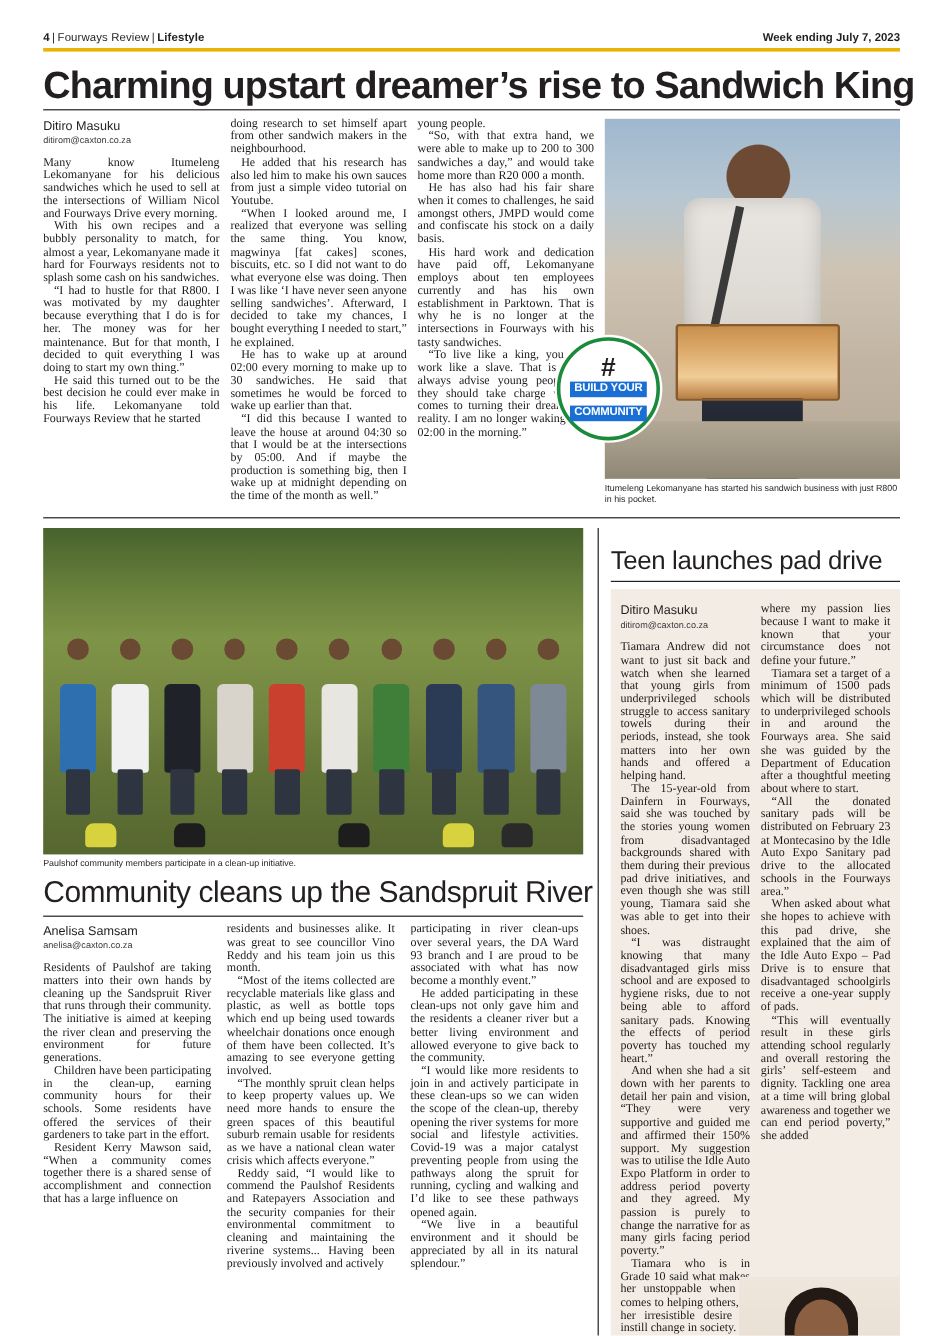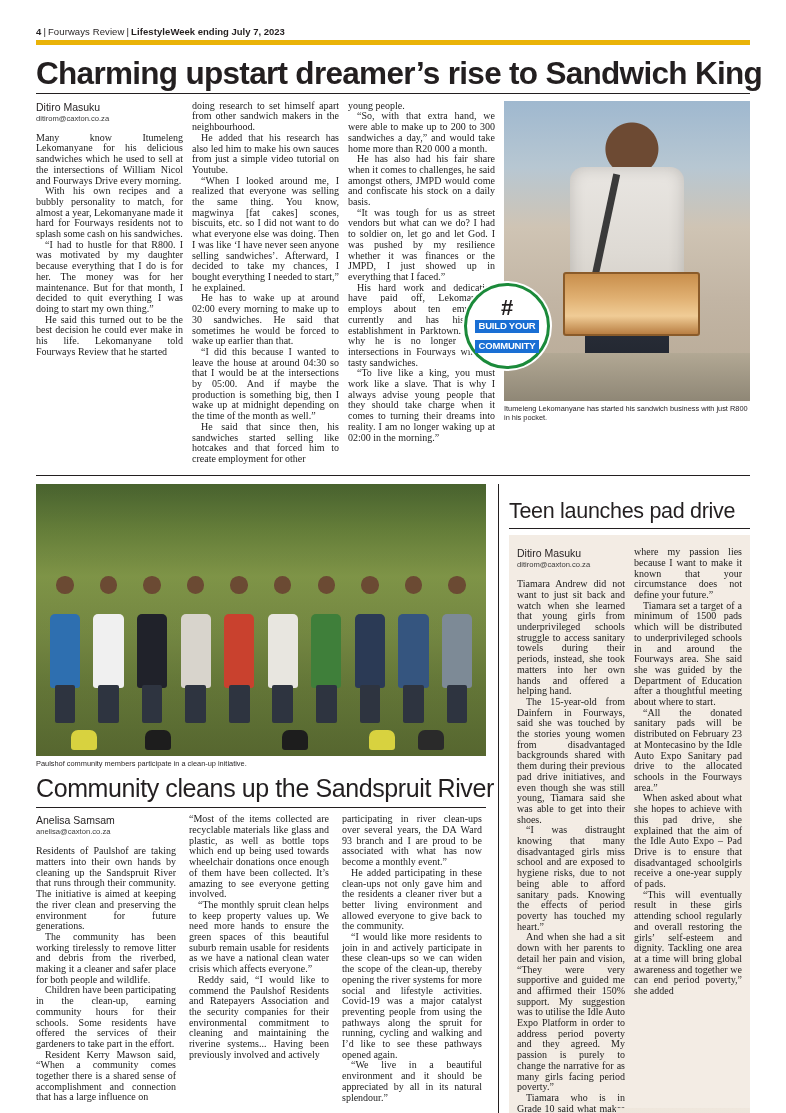--- a/index.html
+++ b/index.html
@@ -16,23 +16,23 @@
     position: relative;
     width: 786px;
     height: 1113px;
     padding: 26px 36px 10px 36px;
     background: #ffffff;
   }
 
   
   .masthead {
     display: flex;
-    justify-content: flex-start;
+    justify-content: space-between;
     align-items: flex-end;
-    border-bottom: 5px solid #eab308;
+    border-bottom: 3px solid #eab308;
     padding-bottom: 3px;
     margin-bottom: 0;
   }
   .folio {
     font-family: "Liberation Sans", sans-serif;
     font-size: 9.5px;
     letter-spacing: .1px;
     color: #231f20;
     white-space: nowrap;
   }
@@ -359,28 +359,26 @@
       <p>“I had to hustle for that R800. I was motivated by my daughter because everything that I do is for her. The money was for her maintenance. But for that month, I decided to quit everything I was doing to start my own thing.”</p>
       <p>He said this turned out to be the best decision he could ever make in his life. Lekomanyane told Fourways Review that he started</p>
     </div>
 
     <div class="col">
       <p>doing research to set himself apart from other sandwich makers in the neighbourhood.</p>
       <p>He added that his research has also led him to make his own sauces from just a simple video tutorial on Youtube.</p>
       <p>“When I looked around me, I realized that everyone was selling the same thing. You know, magwinya [fat cakes] scones, biscuits, etc. so I did not want to do what everyone else was doing. Then I was like ‘I have never seen anyone selling sandwiches’. Afterward, I decided to take my chances, I bought everything I needed to start,” he explained.</p>
       <p>He has to wake up at around 02:00 every morning to make up to 30 sandwiches. He said that sometimes he would be forced to wake up earlier than that.</p>
       <p>“I did this because I wanted to leave the house at around 04:30 so that I would be at the intersections by 05:00. And if maybe the production is something big, then I wake up at midnight depending on the time of the month as well.”</p>
-      <p>He said that since then, his sandwiches started selling like hotcakes and that forced him to create employment for other</p>
     </div>
 
     <div class="col">
       <p>young people.</p>
       <p>“So, with that extra hand, we were able to make up to 200 to 300 sandwiches a day,” and would take home more than R20 000 a month.</p>
       <p>He has also had his fair share when it comes to challenges, he said amongst others, JMPD would come and confiscate his stock on a daily basis.</p>
-      <p>“It was tough for us as street vendors but what can we do? I had to soldier on, let go and let God. I was pushed by my resilience whether it was finances or the JMPD, I just showed up in everything that I faced.”</p>
       <p>His hard work and dedication have paid off, Lekomanyane employs about ten employees currently and has his own establishment in Parktown. That is why he is no longer at the intersections in Fourways with his tasty sandwiches.</p>
       <p>“To live like a king, you must work like a slave. That is why I always advise young people that they should take charge when it comes to turning their dreams into reality. I am no longer waking up at 02:00 in the morning.”</p>
     </div>
 
     <div class="photo-wrap">
       <div class="photo ph1">
         <div class="strap"></div>
         <div class="legs"></div>
         <div class="ground"></div>
       </div>
@@ -461,25 +459,25 @@
       <div class="cap">Paulshof community members participate in a clean-up initiative.</div>
 
       <h2 class="headline-sub">Community cleans up the Sandspruit River</h2>
       <div class="thin-rule"></div>
 
       <div class="bottom-grid">
         <div class="col">
           <div class="byline-name">Anelisa Samsam</div>
           <div class="byline-mail">anelisa@caxton.co.za</div>
           <p>Residents of Paulshof are taking matters into their own hands by cleaning up the Sandspruit River that runs through their community. The initiative is aimed at keeping the river clean and preserving the environment for future generations.</p>
-          <p>The community has been working tirelessly to remove litter and debris from the riverbed, making it a cleaner and safer place for both people and wildlife.</p>
           <p>Children have been participating in the clean-up, earning community hours for their schools. Some residents have offered the services of their gardeners to take part in the effort.</p>
           <p>Resident Kerry Mawson said, “When a community comes together there is a shared sense of accomplishment and connection that has a large influence on</p>
         </div>
         <div class="col">
+          <p>residents and businesses alike. It was great to see councillor Vino Reddy and his team join us this month.</p>
           <p>“Most of the items collected are recyclable materials like glass and plastic, as well as bottle tops which end up being used towards wheelchair donations once enough of them have been collected. It’s amazing to see everyone getting involved.</p>
           <p>“The monthly spruit clean helps to keep property values up. We need more hands to ensure the green spaces of this beautiful suburb remain usable for residents as we have a national clean water crisis which affects everyone.”</p>
           <p>Reddy said, “I would like to commend the Paulshof Residents and Ratepayers Association and the security companies for their environmental commitment to cleaning and maintaining the riverine systems... Having been previously involved and actively</p>
         </div>
         <div class="col">
           <p>participating in river clean-ups over several years, the DA Ward 93 branch and I are proud to be associated with what has now become a monthly event.”</p>
           <p>He added participating in these clean-ups not only gave him and the residents a cleaner river but a better living environment and allowed everyone to give back to the community.</p>
           <p>“I would like more residents to join in and actively participate in these clean-ups so we can widen the scope of the clean-up, thereby opening the river systems for more social and lifestyle activities. Covid-19 was a major catalyst preventing people from using the pathways along the spruit for running, cycling and walking and I’d like to see these pathways opened again.</p>
           <p>“We live in a beautiful environment and it should be appreciated by all in its natural splendour.”</p>
         </div>

